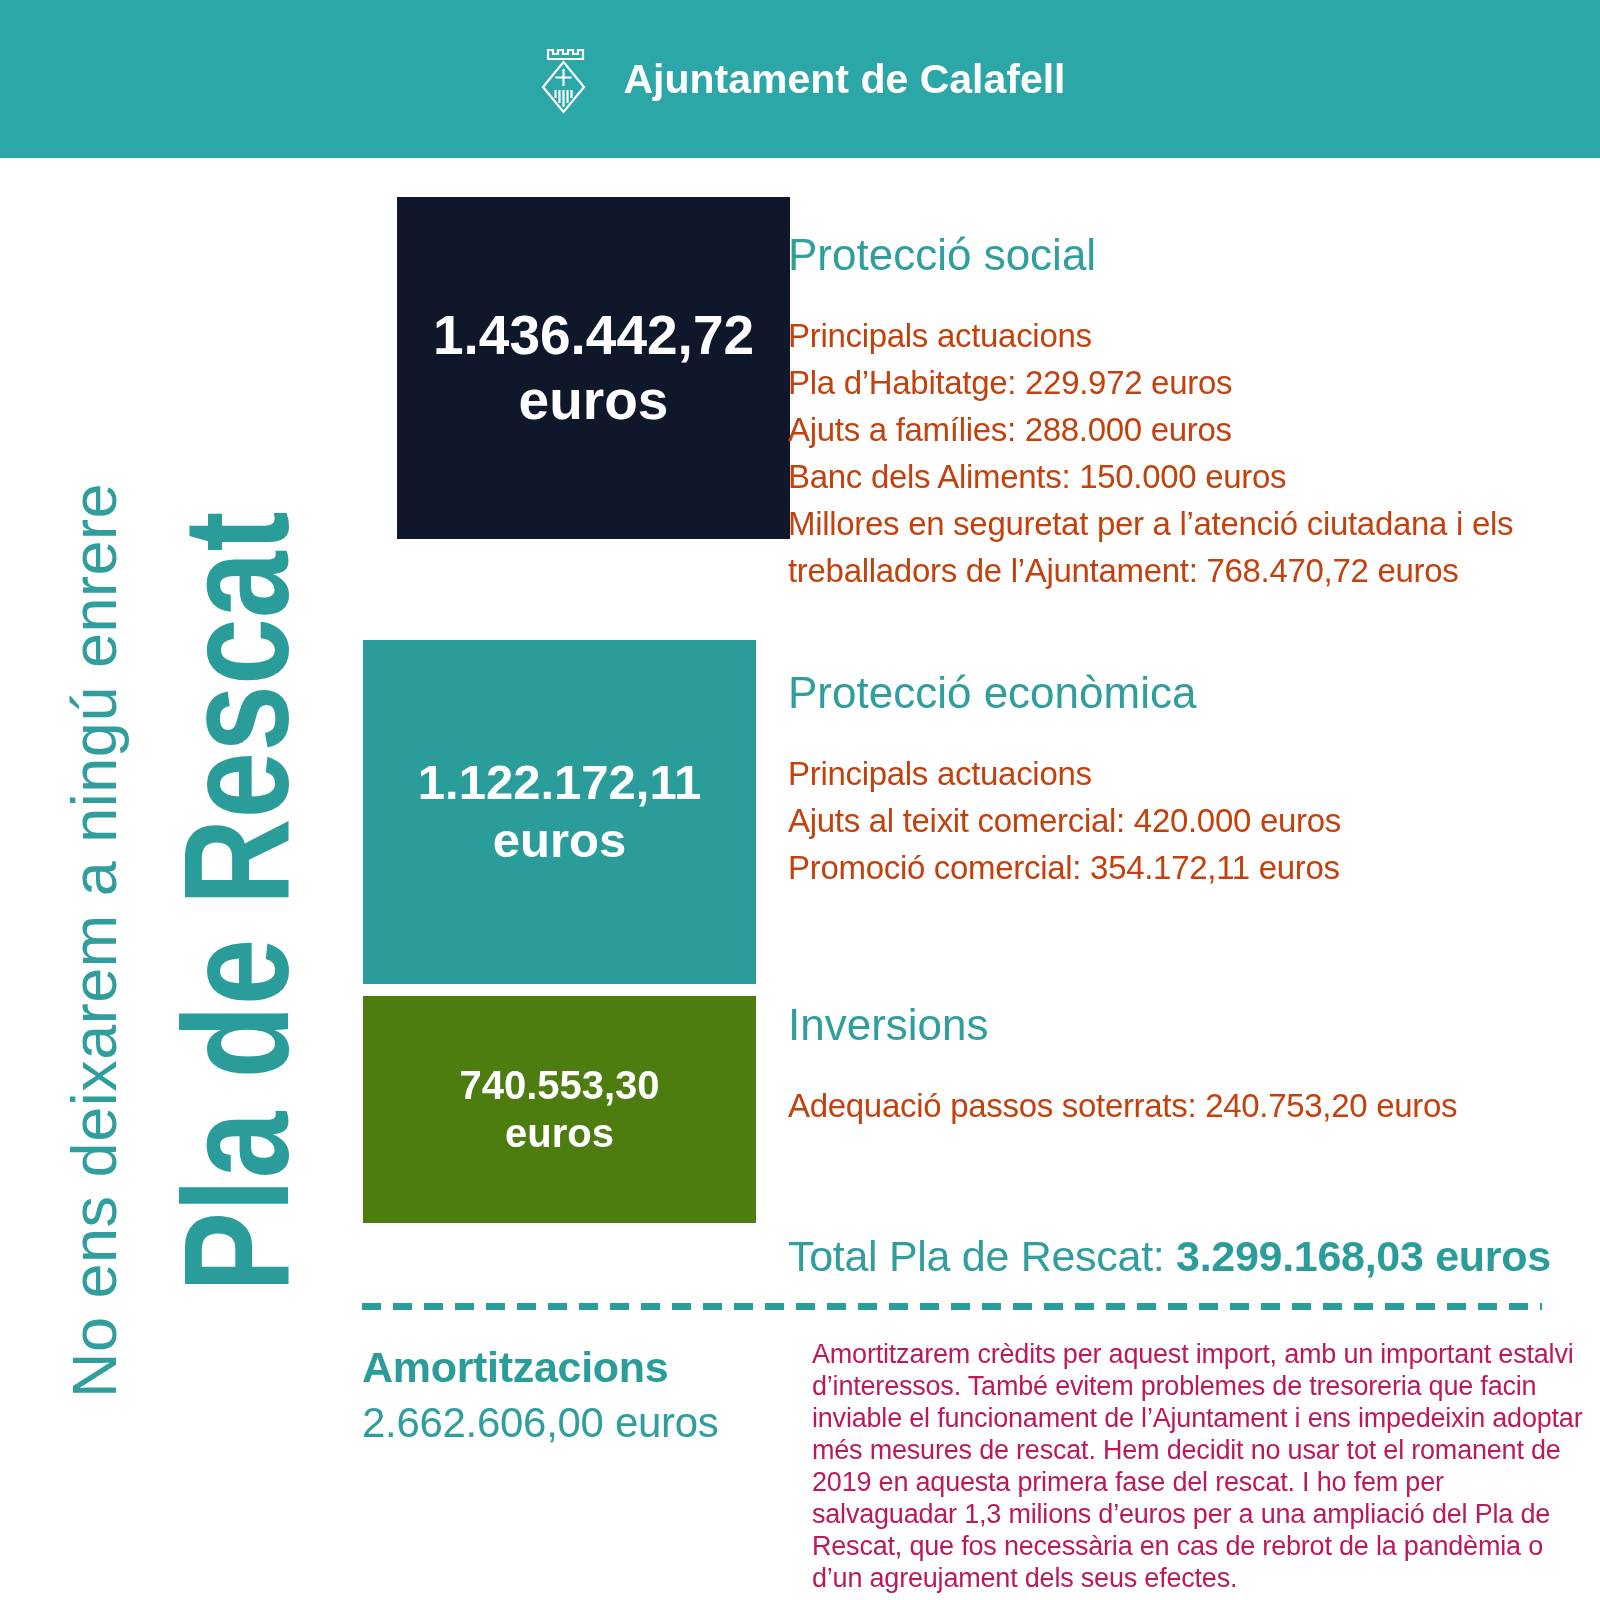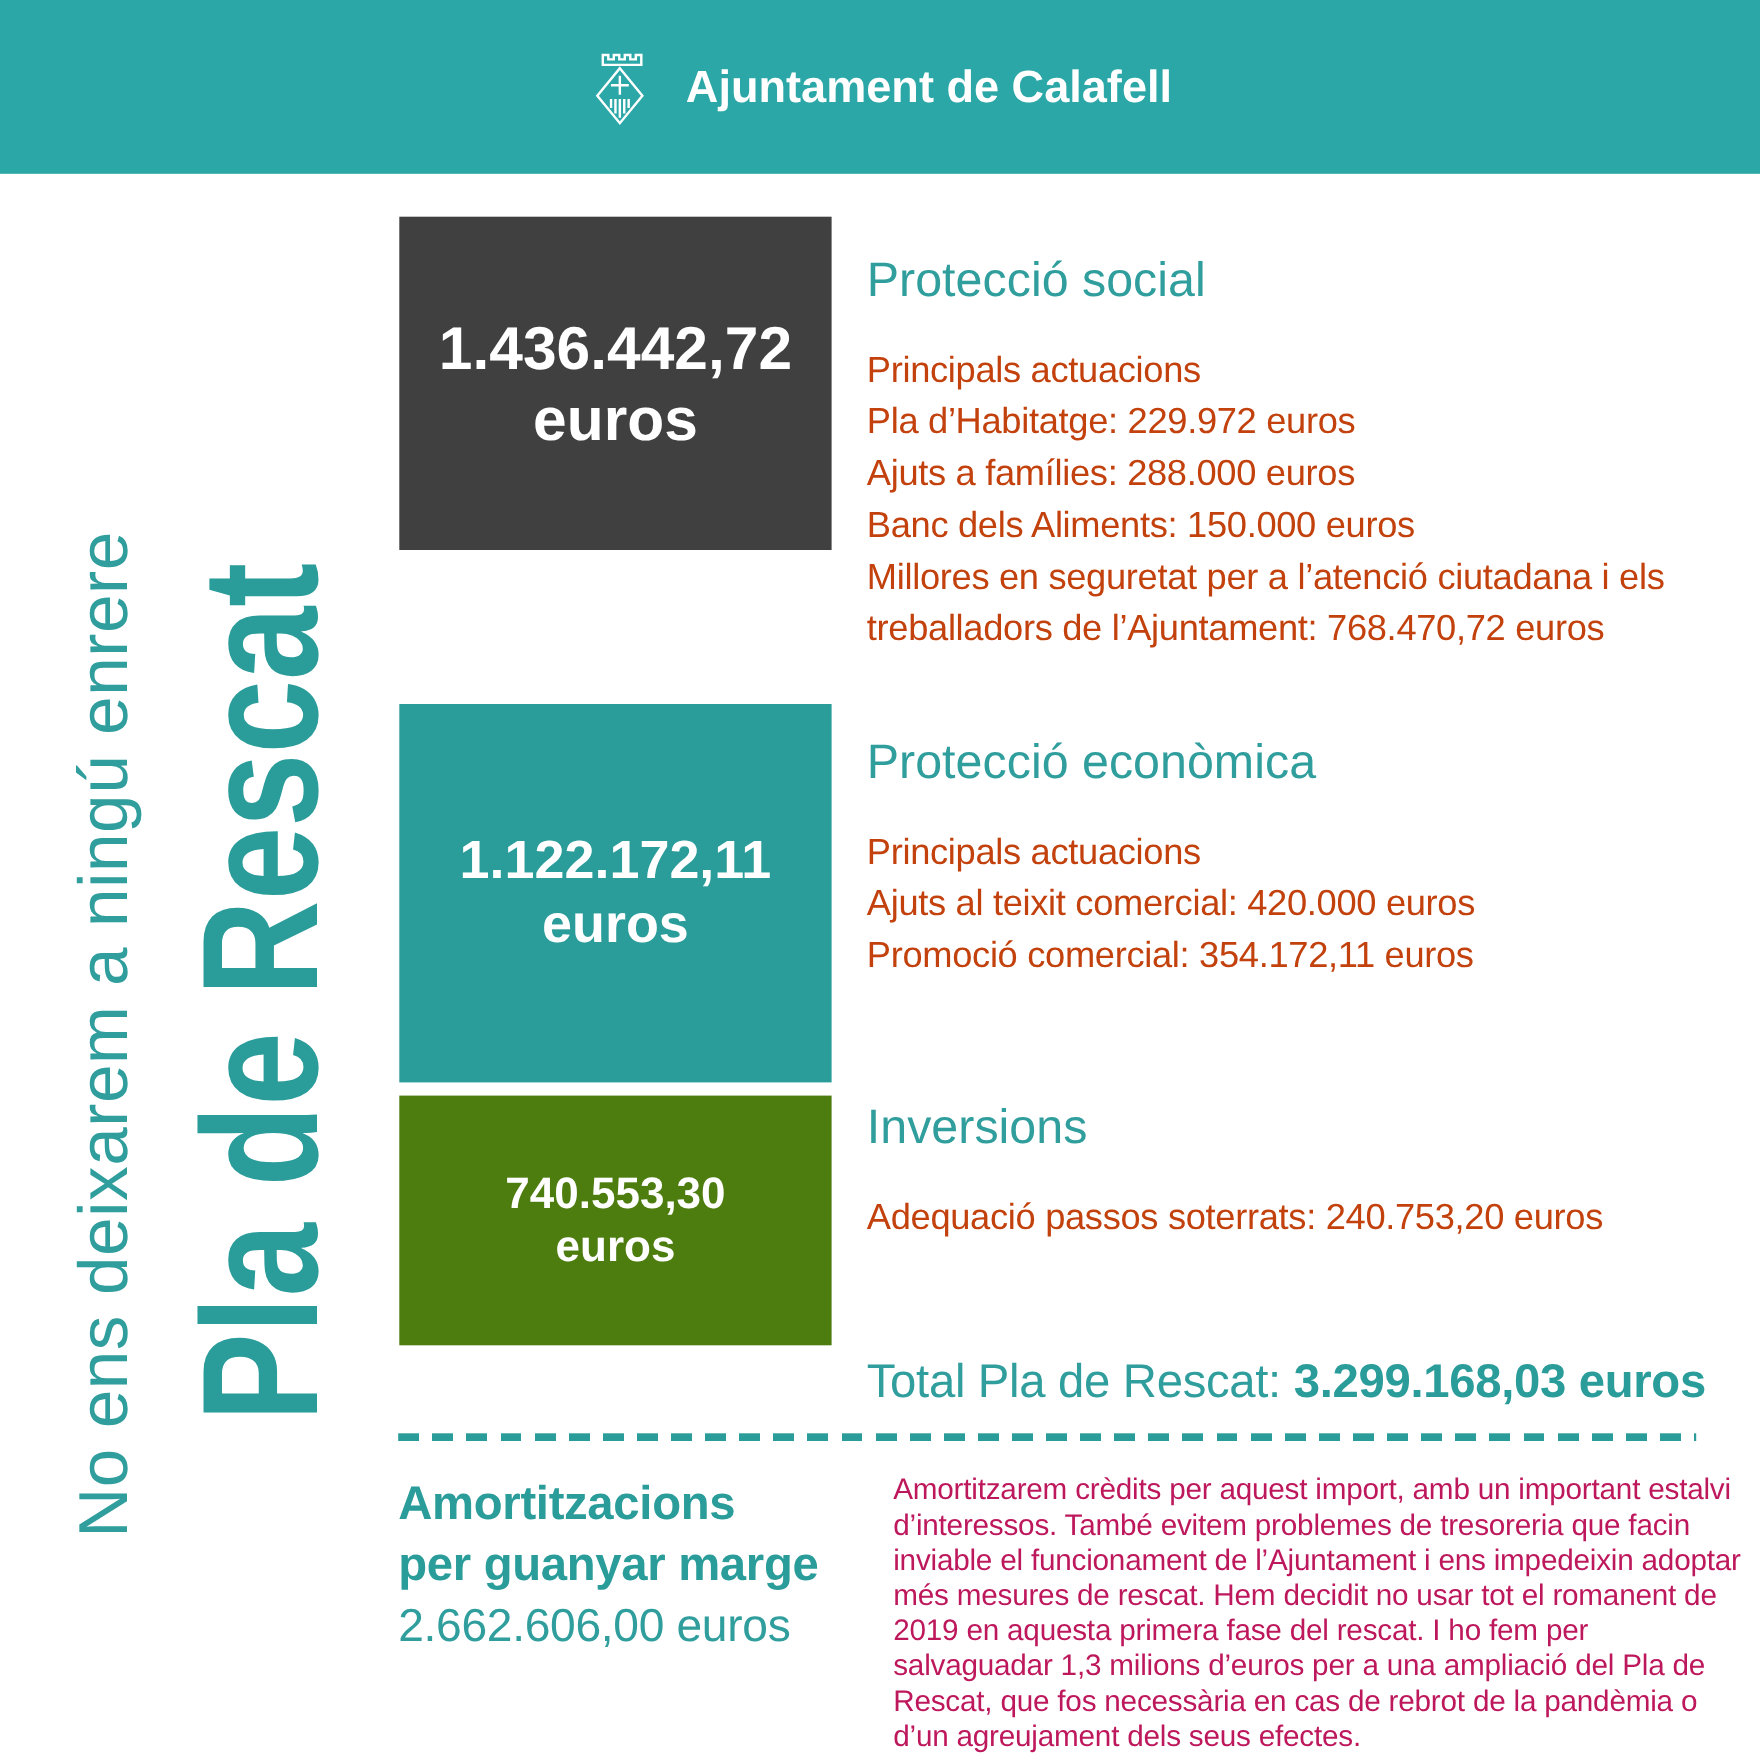--- a/index.html
+++ b/index.html
@@ -93,21 +93,21 @@
       <path d="M28.5 27 v15 M21.5 34.5 h14"></path>
       <path d="M20.5 48 v6 M24.5 48 v11 M28.5 48 v15 M32.5 48 v11 M36.5 48 v6"></path>
     </svg>
     <div class="org-name">Ajuntament de Calafell</div>
   </div>
 
   <div class="v-tagline">No ens deixarem a ningú enrere</div>
   <div class="v-title">Pla de Rescat</div>
 
   <div class="chart">
-    <div class="chart-segment s0" style="top: 197px; height: 303px; background: #404040;">
+    <div class="chart-segment s0" style="top: 197px; height: 342px; background: #0f172a; margin-left: 34px;">
       <span>1.436.442,72</span>
       <span>euros</span>
     </div>
     <div class="chart-segment s1" style="top: 640px; height: 344px; background: rgb(42, 156, 154);">
       <span>1.122.172,11</span>
       <span>euros</span>
     </div>
     <div class="chart-segment s2" style="top: 996px; height: 227px; background: #4d7c0f;">
       <span>740.553,30</span>
       <span>euros</span>
@@ -140,19 +140,18 @@
       <div>Adequació passos soterrats: 240.753,20 euros</div>
     </div>
   </div>
 
   <div class="total-line"><span>Total Pla de Rescat: </span><b>3.299.168,03 euros</b></div>
 
   <div class="dashed-separator"></div>
 
   <div class="amort-block">
     <div class="amort-title">Amortitzacions</div>
-    <div class="amort-title">per guanyar marge</div>
     <div class="amort-amount">2.662.606,00 euros</div>
   </div>
 
   <div class="amort-desc">Amortitzarem crèdits per aquest import, amb un important estalvi d’interessos. També evitem problemes de tresoreria que facin inviable el funcionament de l’Ajuntament i ens impedeixin adoptar més mesures de rescat. Hem decidit no usar tot el romanent de 2019 en aquesta primera fase del rescat. I ho fem per salvaguadar 1,3 milions d’euros per a una ampliació del Pla de Rescat, que fos necessària en cas de rebrot de la pandèmia o d’un agreujament dels seus efectes.</div>
 
 </div>
 
 </body></html>

